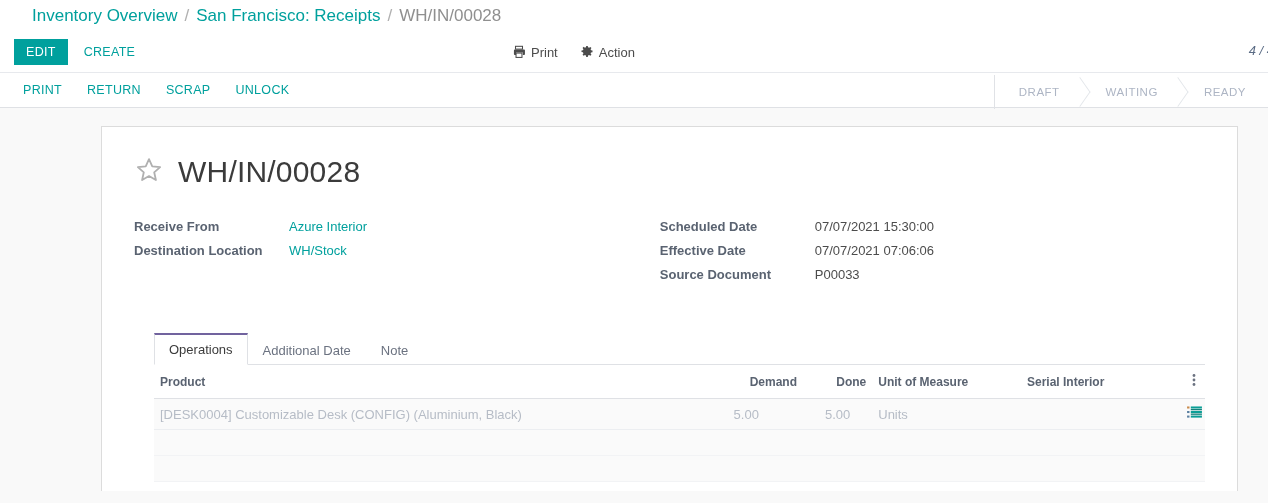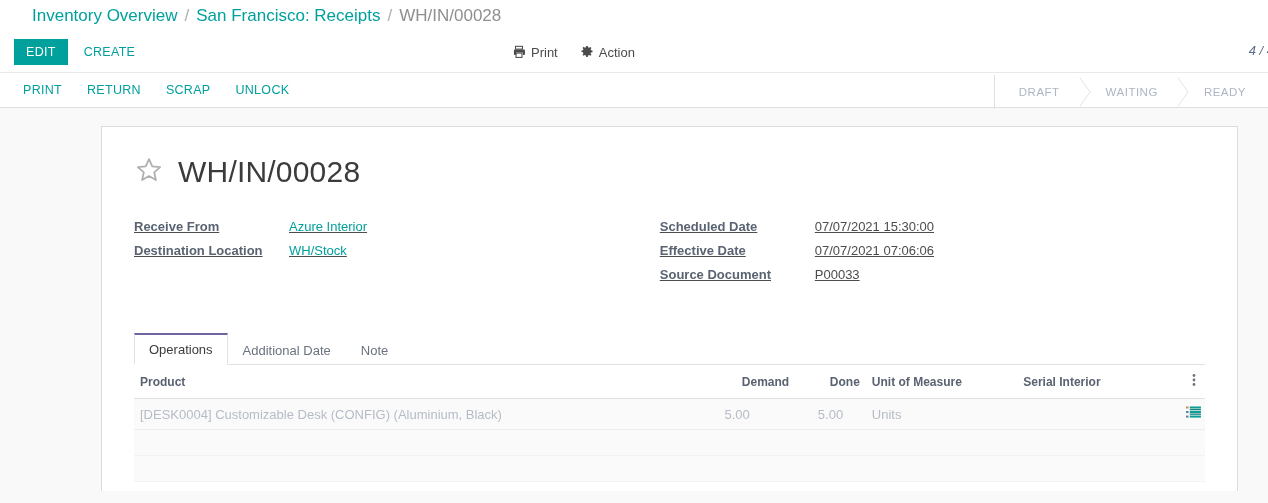--- a/index.html
+++ b/index.html
@@ -174,40 +174,39 @@
     font-size: 30px;
     font-weight: 400;
     color: #3b3b3b;
     letter-spacing: .2px;
   }
 
   
   .form-grid {
     display: flex;
     margin-top: 30px;
-    text-decoration: underline;
   }
   .form-col { width: 540px; }
   .form-col.right { width: 560px; }
   .f-row {
     display: flex;
     align-items: baseline;
     height: 24px;
   }
   .f-label {
     width: 155px;
     font-weight: bold;
     color: #5a6371;
     font-size: 13px;
   }
   .f-val { color: #4c4c4c; font-size: 13px; }
   .f-val.link { color: #00a09d; cursor: pointer; }
 
   
-  .notebook { margin-top: 44px; }
+  .notebook { margin-top: 44px; margin-left: 20px; }
   .tabs {
     display: flex;
     align-items: flex-end;
     border-bottom: 1px solid #dfe1e5;
     position: relative;
     height: 30px;
   }
   .tab {
     font-size: 13px;
     color: #6b7280;

